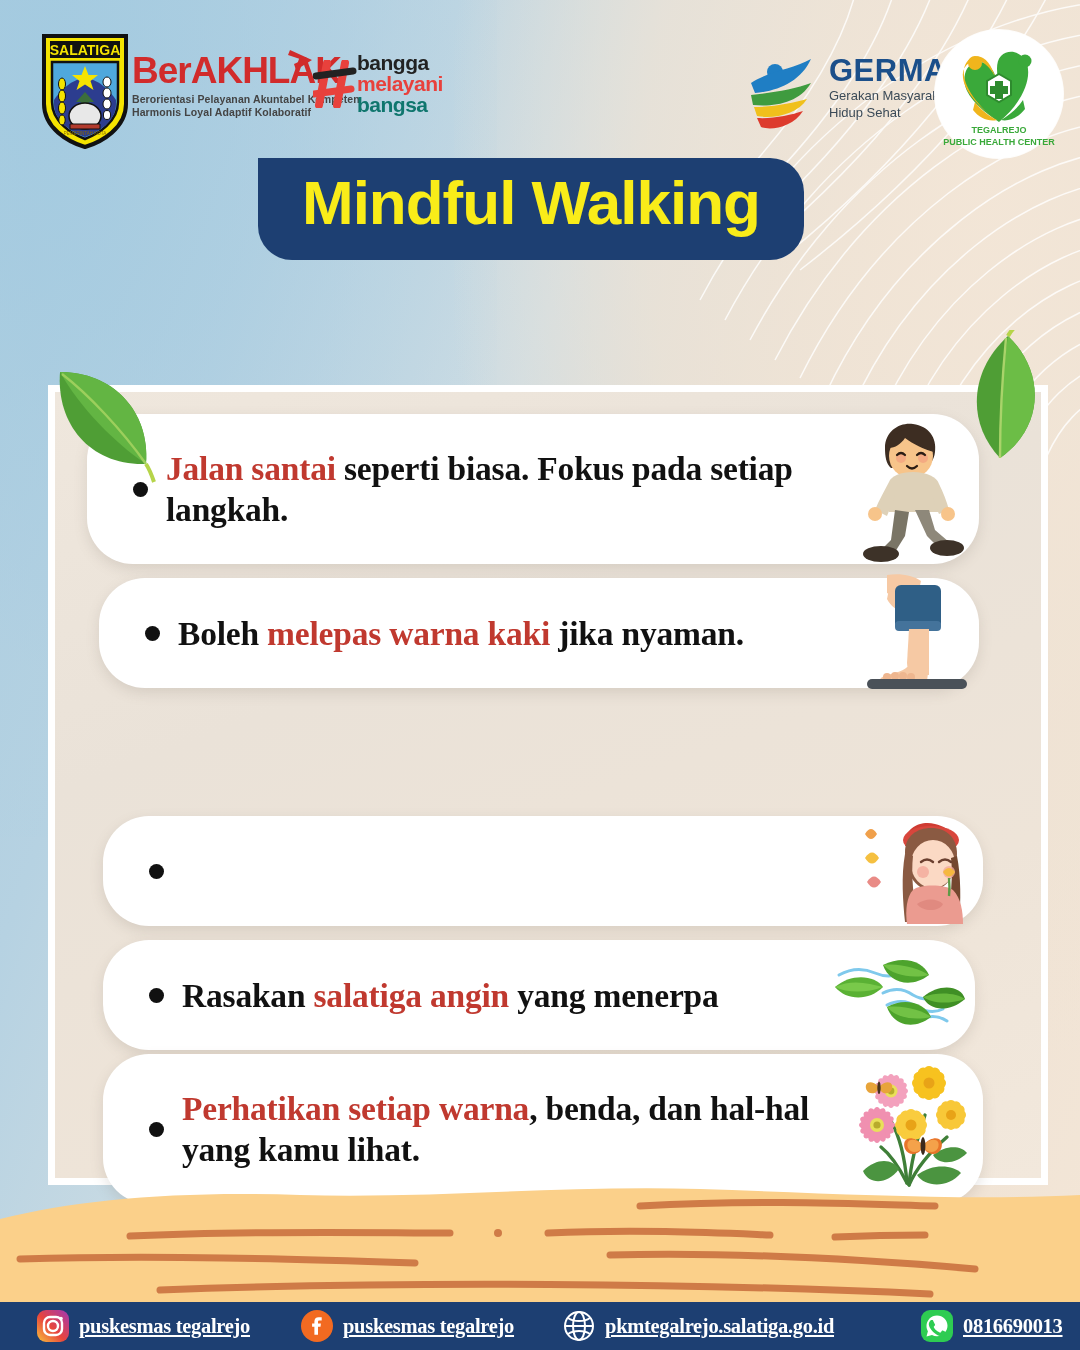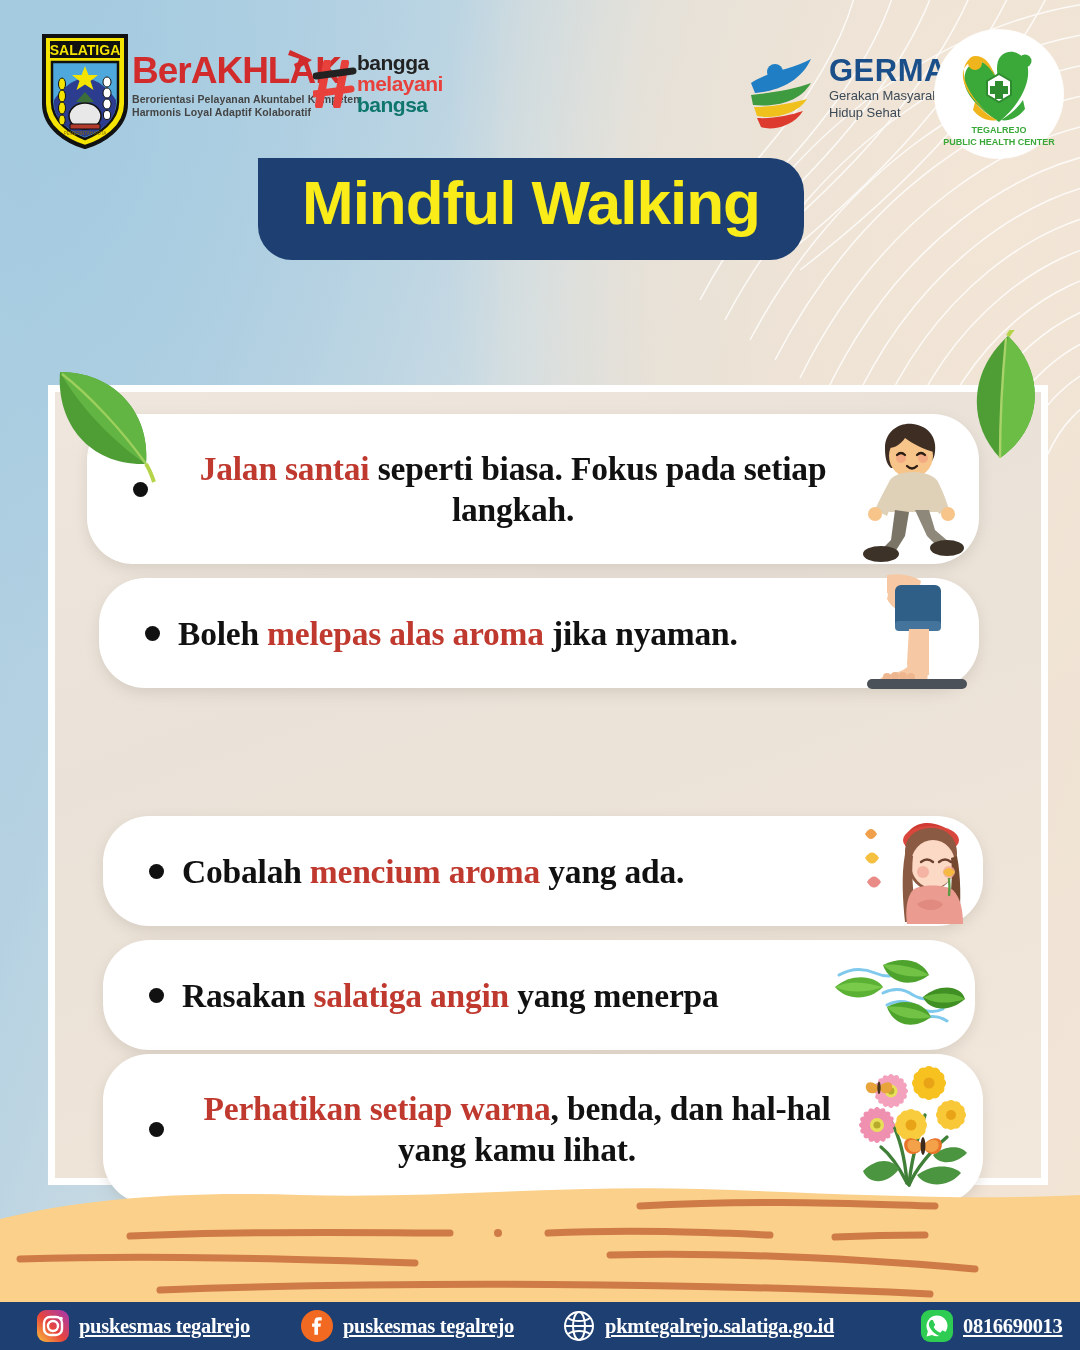--- a/index.html
+++ b/index.html
@@ -53,21 +53,21 @@
   
   .panel{position:absolute;left:48px;top:385px;width:1000px;height:800px;
     background:linear-gradient(160deg,#efe7dd 0%,#eae2d8 35%,#eee4d8 70%,#f2e8dc 100%);
     border:7px solid #ffffff;}
   .panel-inner{position:absolute;inset:0;}
 
   .card{position:absolute;background:#fff;border-radius:46px;
     box-shadow:0 5px 13px rgba(120,110,100,.18);display:flex;align-items:center;}
   .card .bullet{width:15px;height:15px;border-radius:50%;background:#111;flex:none;margin-left:46px;margin-right:18px;}
   .card .txt{font-family:"Liberation Serif", serif;font-weight:bold;color:#111;
-    font-size:33.5px;line-height:41px;letter-spacing:-.2px;padding-right:14px;text-align:center;}
+    font-size:33.5px;line-height:41px;letter-spacing:-.2px;padding-right:14px;}
   .card .txt .r{color:#c0392f;}
   .card .art{position:absolute;right:8px;bottom:0;top:0;display:flex;align-items:center;justify-content:center;}
 
   
   .plank{position:absolute;left:0;bottom:42px;width:1080px;height:135px;}
   .footer{position:absolute;left:0;bottom:0;width:1080px;height:48px;background:#1d3f72;
     display:flex;align-items:center;}
   .fitem{display:flex;align-items:center;gap:9px;}
   .fitem .flabel{color:#fff;font-size:20.5px;font-weight:bold;letter-spacing:-.3px;
      font-family:"Liberation Serif",serif;text-decoration:underline;}
@@ -223,42 +223,41 @@
     <circle cx="97" cy="100" r="7" fill="#f7c48a"></circle>
     <path d="M44,96 L40,126 L28,138 L44,138 L54,122 L58,98 Z" fill="#7a7566"></path>
     <path d="M64,96 L76,122 L88,134 L98,128 L84,116 L78,96 Z" fill="#8e887a"></path>
     <ellipse cx="30" cy="140" rx="18" ry="8" fill="#3d3228"></ellipse>
     <ellipse cx="96" cy="134" rx="17" ry="8" fill="#3d3228"></ellipse>
   </svg>
           </div>
         </div>
         <div class="card" style="top: 186px; left: 44px; width: 880px; height: 110px;">
           <span class="bullet"></span>
-          <div class="txt" style="max-width: 706px;"><span>Boleh </span><span class="r">melepas alas aroma </span><span>jika nyaman.</span></div>
+          <div class="txt" style="max-width: 706px;"><span>Boleh </span><span class="r">melepas warna kaki </span><span>jika nyaman.</span></div>
           <div class="art" style="right: 10px;">
   <svg width="104" height="120" viewBox="0 0 104 120">
     <path d="M22,2 C34,0 48,2 56,8 L52,26 C42,26 30,24 22,20 Z" fill="#f6c9a4"></path>
     <path d="M24,16 C30,22 40,26 48,24 L44,38 C34,40 26,34 22,26 Z" fill="#f6c9a4"></path>
     <rect x="30" y="12" width="46" height="44" rx="6" fill="#2f5f86"></rect>
     <rect x="30" y="48" width="46" height="10" rx="4" fill="#44739b"></rect>
     <path d="M44,56 L42,90 C42,98 48,102 56,102 L64,102 L64,56 Z" fill="#f6c9a4"></path>
     <path d="M44,92 C40,98 30,100 22,102 C16,104 14,106 16,108 L62,108 L64,92 Z" fill="#f6c9a4"></path>
     <g fill="#eeb68f">
       <circle cx="22" cy="104" r="4"></circle>
                 <circle cx="30" cy="103" r="4"></circle>
       <circle cx="38" cy="103" r="4"></circle>
                 <circle cx="46" cy="104" r="4"></circle>
     </g>
     <rect x="2" y="106" width="100" height="10" rx="5" fill="#4a5158"></rect>
   </svg>
           </div>
         </div>
         <div class="card" style="top: 424px; left: 48px; width: 880px; height: 110px;">
           <span class="bullet"></span>
-          <div class="txt" style="max-width: 688px;"><span>Cobalah </span><span class="r">mencium aroma </span><span>yang ada.</span></div>
           <div class="art" style="right: 10px;">
   <svg width="130" height="110" viewBox="0 0 130 110">
     <g>
       <path d="M22,18 q6,-10 12,0 q-6,10 -12,0 Z" fill="#f0a04b"></path>
       <path d="M22,42 q7,-11 14,0 q-7,11 -14,0 Z" fill="#f5c040"></path>
       <path d="M24,66 q7,-11 14,0 q-7,11 -14,0 Z" fill="#e98b86"></path>
     </g>
     <path d="M62,26 C62,12 78,4 92,8 C108,12 116,22 112,32 C100,26 78,24 62,30 Z" fill="#cf3b32"></path>
     <ellipse cx="88" cy="24" rx="28" ry="14" fill="#d8463c"></ellipse>
     <path d="M62,36 C62,20 74,12 88,12 C104,12 114,22 114,38 C114,58 104,74 88,74 C72,74 62,56 62,36 Z" fill="#8a5a42"></path>

